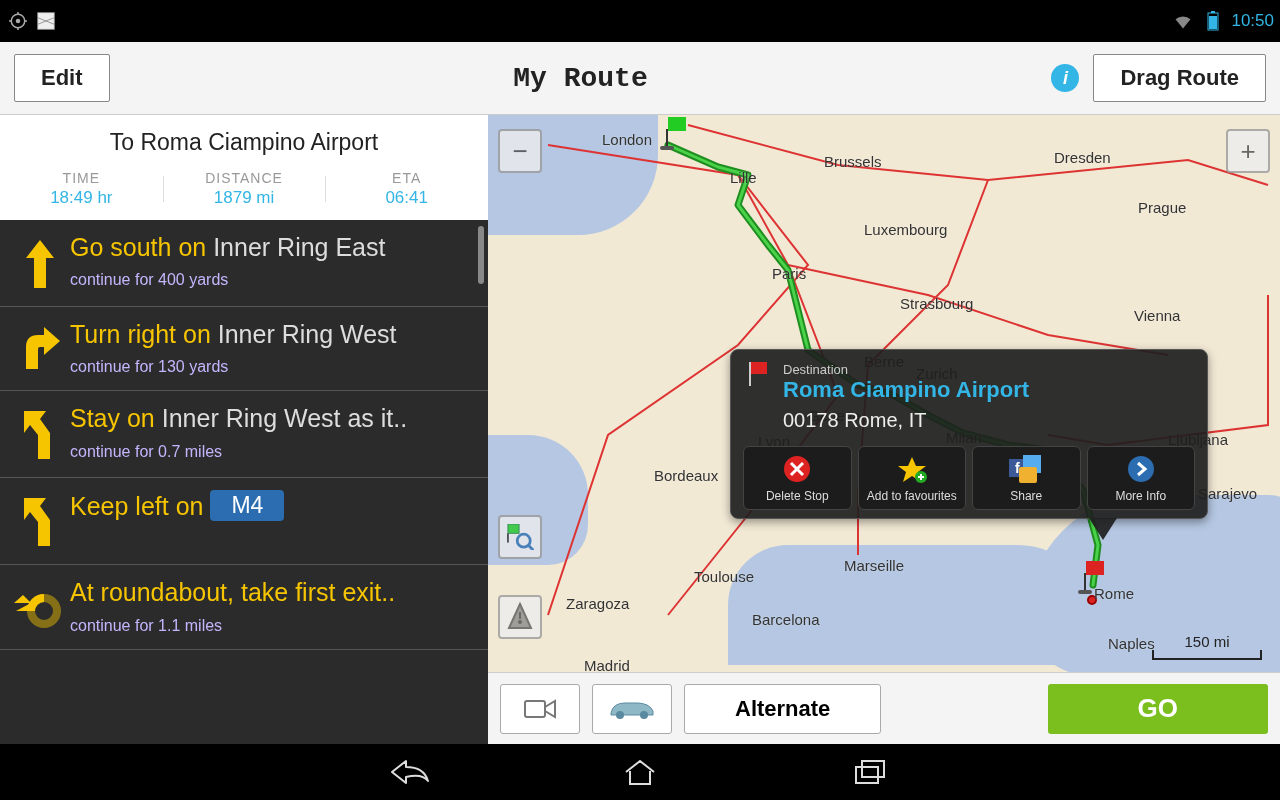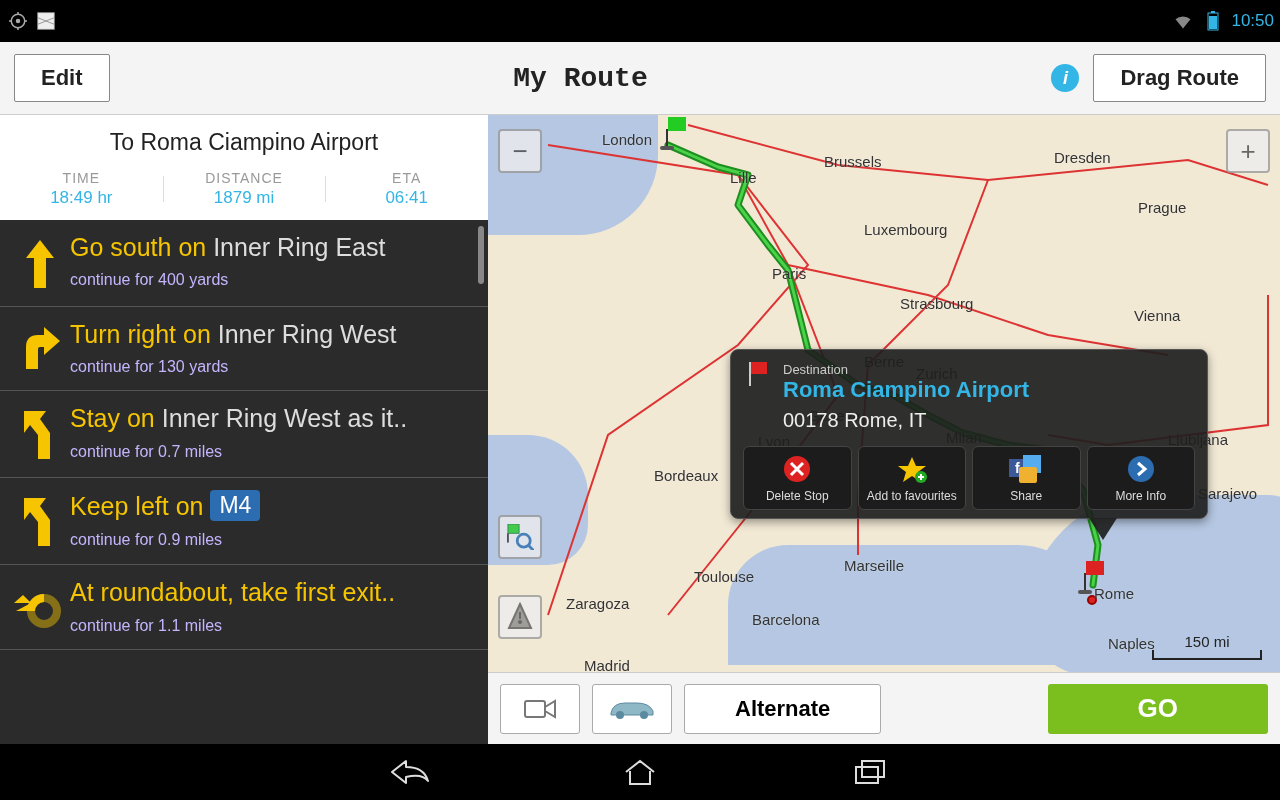--- a/index.html
+++ b/index.html
@@ -33,21 +33,21 @@
 
   
   .steps { flex:1; overflow:hidden; background:#2b2b2b; position:relative;}
   .step { display:flex; padding:12px 14px 14px 10px; border-bottom:1px solid #555; background:#2b2b2b;}
   .step-icon { width:60px; display:flex; align-items:flex-start; justify-content:center; padding-top:4px;}
   .step-body { flex:1; min-width:0;}
   .instr { font-size:25px; line-height:1.25; white-space:nowrap; overflow:hidden; text-overflow:ellipsis;}
   .instr .action { color:#f6c500; font-weight:500;}
   .instr .road { color:#ddd;}
   .cont { font-size:16px; color:#c4b5fd; margin-top:8px;}
-  .shield { display:inline-block; background:#2b6db0; color:#fff; border-radius:4px; padding:1px 9px; font-size:23px; vertical-align:2px;}
+  .shield { display:inline-block; background:#2b6db0; color:#fff; border-radius:4px; padding:1px 21px; font-size:23px; vertical-align:2px;}
   .steps-scrollbar { position:absolute; right:4px; top:6px; width:6px; height:58px; background:#888; border-radius:3px;}
 
   
   .map { flex:1; position:relative; background:#f2e9d5; overflow:hidden;}
   .sea { position:absolute; background:#b5c7e2; }
   .mapbtn { position:absolute; width:44px; height:44px; background:#eee; border:2px solid #999; border-radius:4px; display:flex;align-items:center;justify-content:center; font-size:26px; color:#444; cursor:pointer; opacity:.78;}
   .city-label{position:absolute; font-size:15px; color:#333; white-space:nowrap; text-shadow:0 0 2px #fff6;}
   .scale { position:absolute; right:18px; bottom:12px; color:#222; font-size:15px; display:flex; flex-direction:column; align-items:center;}
   .scale .bar { width:110px; height:10px; border:2px solid #222; border-top:none; }
   
@@ -185,21 +185,20 @@
         </div>
 
         <div class="step">
           <div class="step-icon">
             <svg width="44" height="56" viewBox="0 0 44 56">
                 <path d="M6 4 L28 4 L22 12 L32 26 L32 52 L20 52 L20 28 L12 18 L6 26 Z" fill="#f6c500"></path>
               </svg>
           </div>
           <div class="step-body">
             <div class="instr"><span class="action">Keep left on </span><span class="shield">M4</span></div>
-            <div class="cont">continue for 0.9 miles</div>
           </div>
         </div>
 
         <div class="step">
           <div class="step-icon">
             <svg width="52" height="50" viewBox="0 0 52 50">
                 <circle cx="30" cy="30" r="13" stroke="#f6c500" stroke-width="8" fill="none" opacity=".45"></circle>
                 <path d="M30 17 A13 13 0 0 0 17 30" stroke="#f6c500" stroke-width="8" fill="none"></path>
                 <path d="M2 30 L17 30 L17 22 L0 22 L9 14 L17 22" fill="#f6c500"></path>
               </svg>

